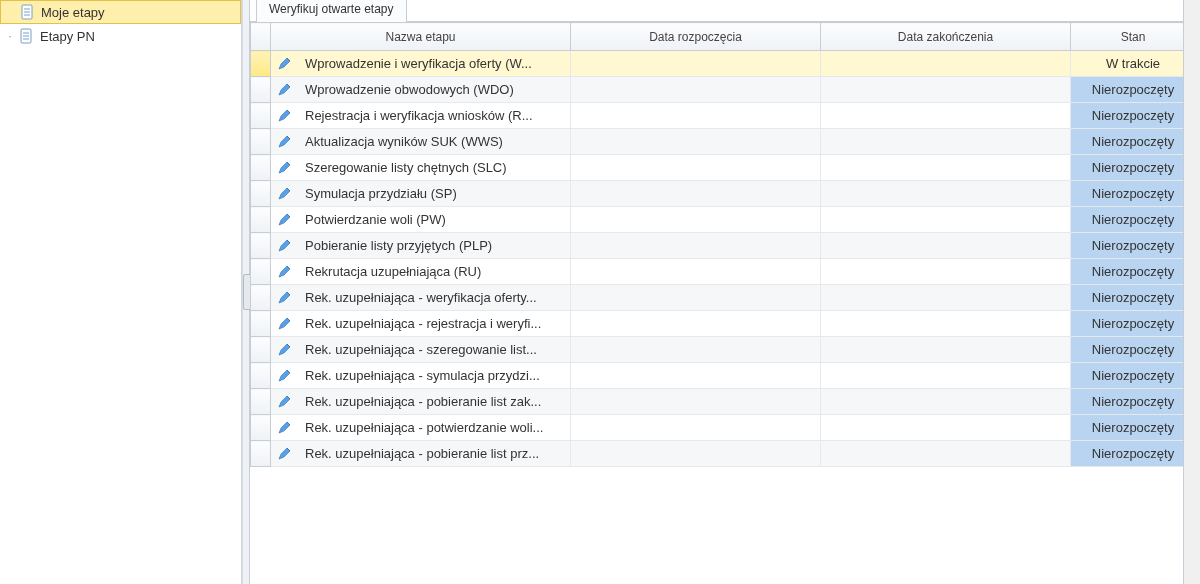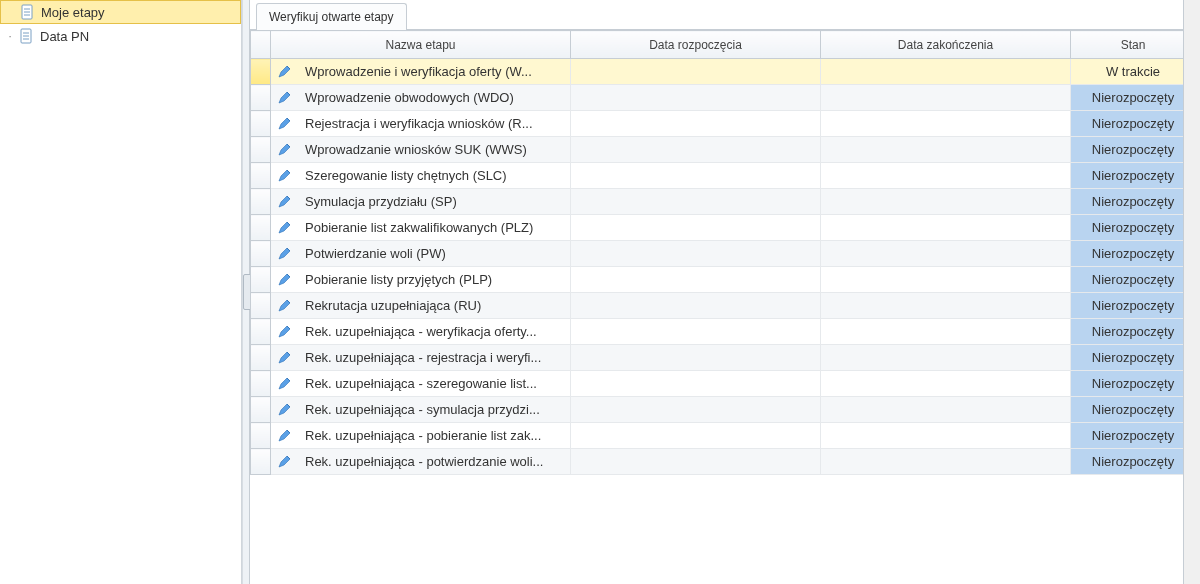--- a/index.html
+++ b/index.html
@@ -72,21 +72,21 @@
   }
   .doc-svg { display: block; }
 
   .main {
     flex: 1;
     display: flex;
     flex-direction: column;
     min-width: 0;
   }
   .tabstrip {
-    height: 30px;
+    height: 22px;
     display: flex;
     align-items: flex-end;
     padding-left: 6px;
     background: #fff;
     border-bottom: 1px solid #c6cdd4;
   }
   .tab {
     padding: 6px 12px 6px 12px;
     border: 1px solid #c6cdd4;
     border-bottom: none;
@@ -184,21 +184,21 @@
       <div class="tree-item">
         <span class="tree-toggle">·</span>
         <span class="tree-icon">
           <svg class="doc-svg" width="16" height="16" viewBox="0 0 16 16">
             <rect x="3" y="1" width="10" height="14" rx="1" fill="#ffffff" stroke="#7aa0c4" stroke-width="1"></rect>
             <line x1="5" y1="5" x2="11" y2="5" stroke="#7aa0c4" stroke-width="1"></line>
             <line x1="5" y1="8" x2="11" y2="8" stroke="#7aa0c4" stroke-width="1"></line>
             <line x1="5" y1="11" x2="11" y2="11" stroke="#7aa0c4" stroke-width="1"></line>
           </svg>
         </span>
-        <span class="tree-label">Data PN</span>
+        <span class="tree-label">Etapy PN</span>
       </div>
     </div>
 
   <div class="splitter"></div>
 
   <div class="main">
     <div class="tabstrip">
       <div class="tab">Weryfikuj otwarte etapy</div>
     </div>
 
@@ -275,21 +275,21 @@
             <tr>
               <td class="rownum"></td>
               <td>
                 <div class="cell-name">
                   <span>
                     <svg class="pen-svg" width="16" height="16" viewBox="0 0 16 16">
                       <path d="M2 13 L4 8 L10 2 L13 5 L7 11 L2 13 Z" fill="#5aa0e6" stroke="#2b6fb5" stroke-width="0.6"></path>
                       <path d="M10 2 L13 5" stroke="#2b6fb5" stroke-width="0.8"></path>
                     </svg>
                   </span>
-                  <span>Wprowadzanie wniosków SUK (WWS)</span>
+                  <span>Aktualizacja wyników SUK (WWS)</span>
                 </div>
               </td>
               <td></td>
               <td></td>
               <td class="status-cell status-not-started">Nierozpoczęty</td>
             </tr>
             <tr>
               <td class="rownum"></td>
               <td>
                 <div class="cell-name">
@@ -326,37 +326,20 @@
             <tr>
               <td class="rownum"></td>
               <td>
                 <div class="cell-name">
                   <span>
                     <svg class="pen-svg" width="16" height="16" viewBox="0 0 16 16">
                       <path d="M2 13 L4 8 L10 2 L13 5 L7 11 L2 13 Z" fill="#5aa0e6" stroke="#2b6fb5" stroke-width="0.6"></path>
                       <path d="M10 2 L13 5" stroke="#2b6fb5" stroke-width="0.8"></path>
                     </svg>
                   </span>
-                  <span>Pobieranie list zakwalifikowanych (PLZ)</span>
-                </div>
-              </td>
-              <td></td>
-              <td></td>
-              <td class="status-cell status-not-started">Nierozpoczęty</td>
-            </tr>
-            <tr>
-              <td class="rownum"></td>
-              <td>
-                <div class="cell-name">
-                  <span>
-                    <svg class="pen-svg" width="16" height="16" viewBox="0 0 16 16">
-                      <path d="M2 13 L4 8 L10 2 L13 5 L7 11 L2 13 Z" fill="#5aa0e6" stroke="#2b6fb5" stroke-width="0.6"></path>
-                      <path d="M10 2 L13 5" stroke="#2b6fb5" stroke-width="0.8"></path>
-                    </svg>
-                  </span>
                   <span>Potwierdzanie woli (PW)</span>
                 </div>
               </td>
               <td></td>
               <td></td>
               <td class="status-cell status-not-started">Nierozpoczęty</td>
             </tr>
             <tr>
               <td class="rownum"></td>
               <td>
@@ -480,20 +463,37 @@
               <td class="rownum"></td>
               <td>
                 <div class="cell-name">
                   <span>
                     <svg class="pen-svg" width="16" height="16" viewBox="0 0 16 16">
                       <path d="M2 13 L4 8 L10 2 L13 5 L7 11 L2 13 Z" fill="#5aa0e6" stroke="#2b6fb5" stroke-width="0.6"></path>
                       <path d="M10 2 L13 5" stroke="#2b6fb5" stroke-width="0.8"></path>
                     </svg>
                   </span>
                   <span>Rek. uzupełniająca - potwierdzanie woli...</span>
+                </div>
+              </td>
+              <td></td>
+              <td></td>
+              <td class="status-cell status-not-started">Nierozpoczęty</td>
+            </tr>
+            <tr>
+              <td class="rownum"></td>
+              <td>
+                <div class="cell-name">
+                  <span>
+                    <svg class="pen-svg" width="16" height="16" viewBox="0 0 16 16">
+                      <path d="M2 13 L4 8 L10 2 L13 5 L7 11 L2 13 Z" fill="#5aa0e6" stroke="#2b6fb5" stroke-width="0.6"></path>
+                      <path d="M10 2 L13 5" stroke="#2b6fb5" stroke-width="0.8"></path>
+                    </svg>
+                  </span>
+                  <span>Rek. uzupełniająca - pobieranie list prz...</span>
                 </div>
               </td>
               <td></td>
               <td></td>
               <td class="status-cell status-not-started">Nierozpoczęty</td>
             </tr>
           </tbody>
       </table>
     </div>
   </div>

